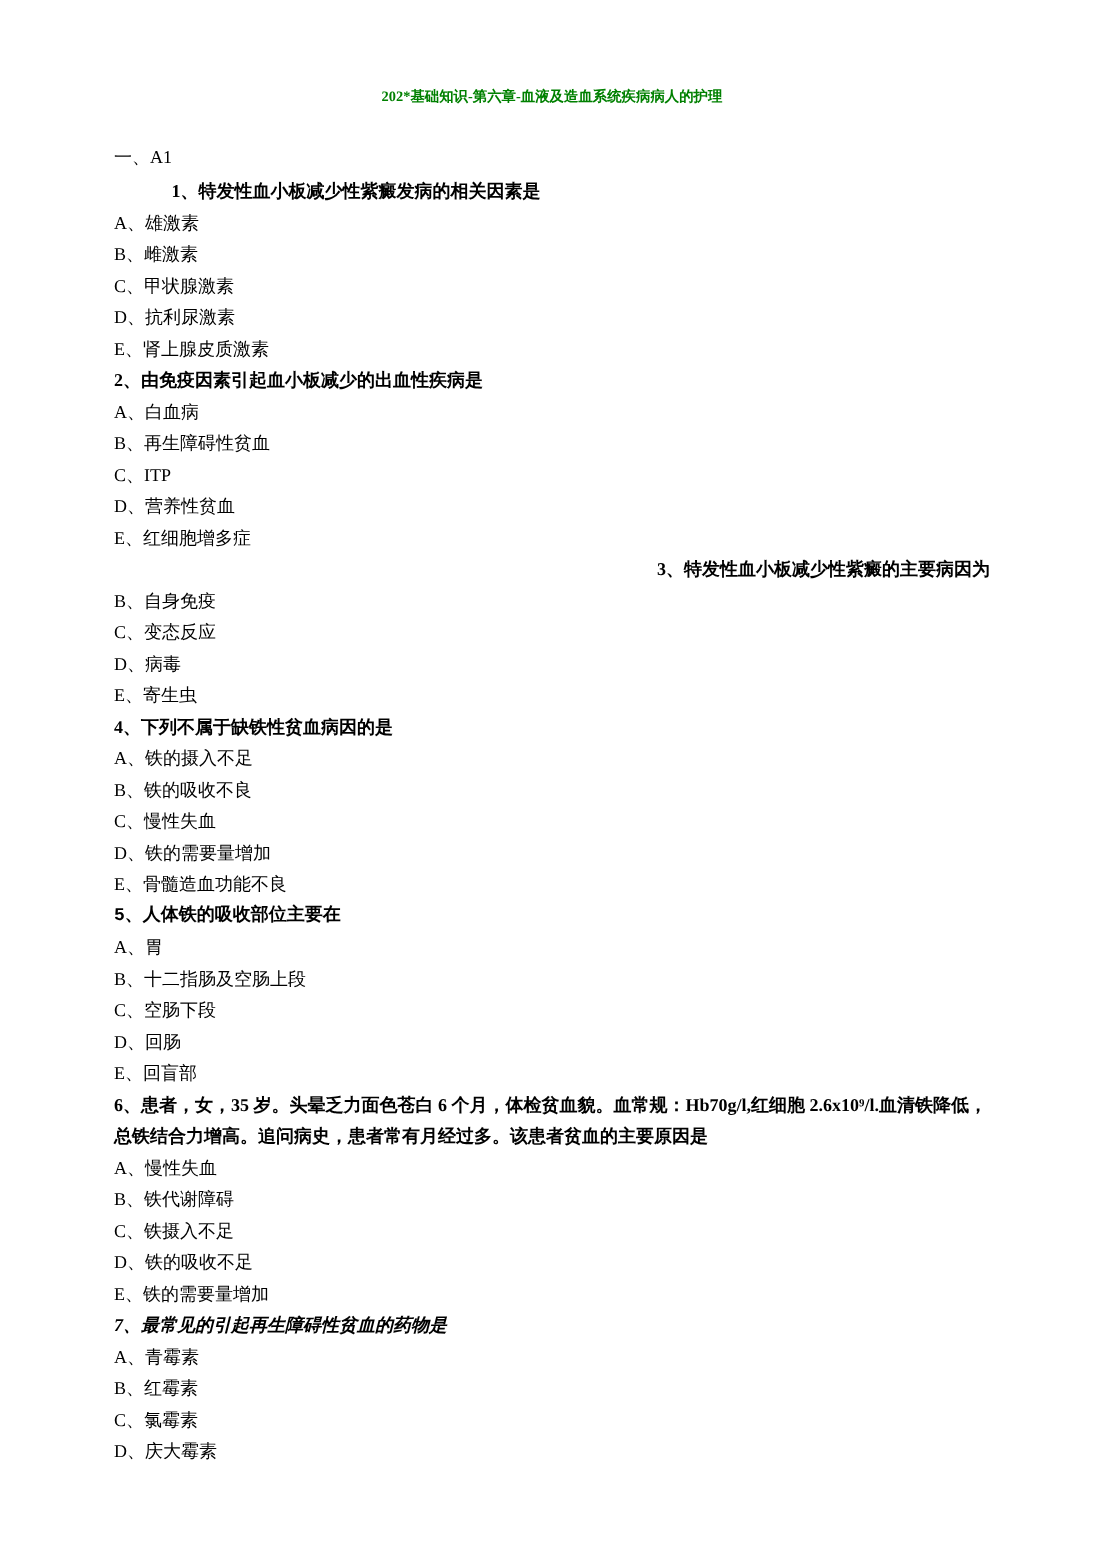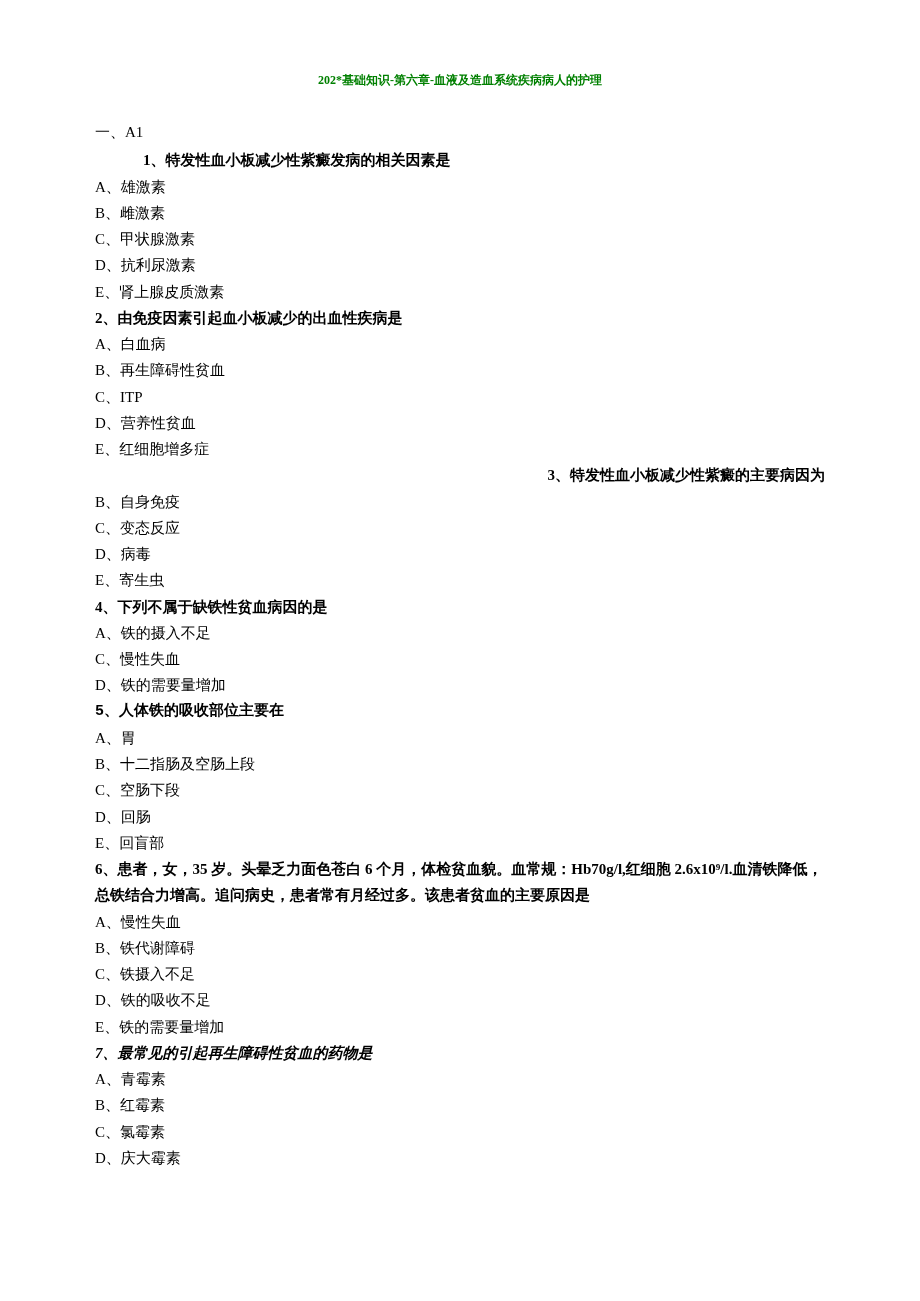--- a/index.html
+++ b/index.html
@@ -53,22 +53,24 @@
     <div class="option">C、ITP</div>
     <div class="option">D、营养性贫血</div>
     <div class="option">E、红细胞增多症</div>
     <div class="block" style="font-weight: bold; text-align: right;"><span>3、</span><span class="question-stem">特发性血小板减少性紫癜的主要病因为</span></div>
     <div class="option">B、自身免疫</div>
     <div class="option">C、变态反应</div>
     <div class="option">D、病毒</div>
     <div class="option">E、寄生虫</div>
     <div class="block" style="font-weight: bold;"><span>4、</span><span class="question-stem">下列不属于缺铁性贫血病因的是</span></div>
     <div class="option">A、铁的摄入不足</div>
+    <div class="option">B、铁的吸收不良</div>
     <div class="option">C、慢性失血</div>
     <div class="option">D、铁的需要量增加</div>
+    <div class="option">E、骨髓造血功能不良</div>
     <div class="block" style="font-weight: bold; font-family: Liberation Mono, monospace;"><span>5、</span><span class="question-stem">人体铁的吸收部位主要在</span></div>
     <div class="option">A、胃</div>
     <div class="option">B、十二指肠及空肠上段</div>
     <div class="option">C、空肠下段</div>
     <div class="option">D、回肠</div>
     <div class="option">E、回盲部</div>
     <div class="block" style="font-weight: bold;"><span>6、</span><span class="question-stem">患者，女，35 岁。头晕乏力面色苍白 6 个月，体检贫血貌。血常规：Hb70g/l,红细胞 2.6x10⁹/l.血清铁降低，总铁结合力增高。追问病史，患者常有月经过多。该患者贫血的主要原因是</span></div>
     <div class="option">A、慢性失血</div>
     <div class="option">B、铁代谢障碍</div>
     <div class="option">C、铁摄入不足</div>

